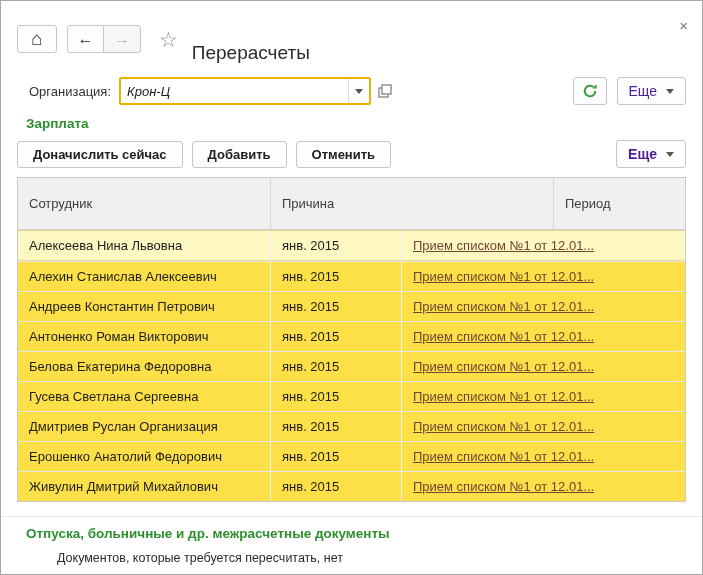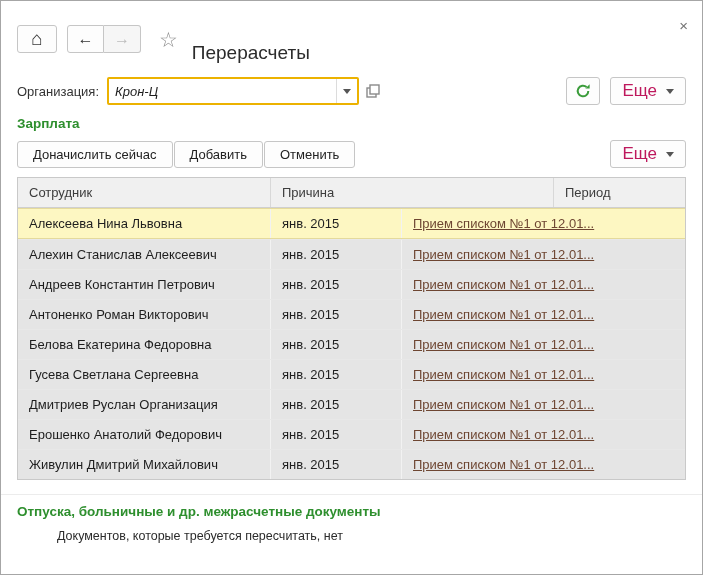--- a/index.html
+++ b/index.html
@@ -20,60 +20,60 @@
   .nav-group{display:flex;margin-left:10px;}
   .nav-btn{width:37px;}
   .nav-btn.back{border-radius:3px 0 0 3px;}
   .nav-btn.fwd{border-radius:0 3px 3px 0;border-left:none;background:#f6f6f6;}
   .arrow{font-size:16px;font-weight:bold;color:#333;line-height:1;}
   .nav-btn.fwd .arrow{color:#bcbcbc;}
   .star{margin-left:18px;font-size:21px;color:#8f8f8f;cursor:pointer;line-height:1;}
   .page-title{margin-left:14px;font-size:19px;color:#2b2b2b;margin-top:28px;}
   .close-btn{position:absolute;top:17px;right:14px;font-size:15px;color:#757575;cursor:pointer;line-height:1;}
   
-  .org-row{display:flex;align-items:center;padding:4px 16px 2px 16px;}
+  .org-row{display:flex;align-items:center;padding:4px 16px 2px 28px;}
   .org-label{font-size:13px;color:#333;margin-right:8px;white-space:nowrap;}
   .combo{
     display:flex;align-items:stretch;border:2px solid var(--focus-border,#ecb200);
     border-radius:2px;background:#fff;height:24px;width:248px;box-sizing:content-box;
   }
   .combo input{
     border:none;outline:none;flex:1;padding:0 6px;font-size:13px;
     font-family:"Liberation Sans",sans-serif;color:#1e1e1e;background:transparent;min-width:0;font-style:italic;
   }
   .combo-drop{
     width:20px;display:flex;align-items:center;justify-content:center;
     border-left:1px solid #dcdcdc;cursor:pointer;background:#fff;
   }
   .caret{width:0;height:0;border-left:4px solid transparent;border-right:4px solid transparent;border-top:5px solid #555;}
   .open-btn{margin-left:7px;display:flex;align-items:center;cursor:pointer;}
   .spacer{flex:1;}
   .refresh-btn{width:34px;}
   .more-btn{padding:0 11px;margin-left:10px;gap:9px;}
-  .more-btn .more-label{font-size:17px;color:#be185d;text-align:center;}
+  .more-btn .more-label{font-size:14px;color:#4c1d95;text-align:center;}
   
   .section-title{
-    padding:9px 16px 4px 16px;font-size:13.5px;font-weight:bold;
+    padding:9px 16px 4px 25px;font-size:13.5px;font-weight:bold;
     color:var(--accent-green,#2e8f2e);
   }
   
-  .command-bar{display:flex;align-items:center;padding:5px 16px 7px 16px;gap:1px;}
+  .command-bar{display:flex;align-items:center;padding:5px 16px 7px 16px;gap:9px;font-weight:bold;}
   .cmd-btn{padding:0 15px;height:27px;font-size:13px;color:#222;}
   
   .table{margin:2px 16px 0 16px;border:1px solid var(--table-border,#c9c9c9);}
   .thead{display:flex;background:var(--table-header-bg,#f0f0f0);border-bottom:1px solid #cfcfcf;}
   .hcell{
-    box-sizing:border-box;padding:7px 11px;font-size:13px;color:#3c3c3c;
+    box-sizing:border-box;padding:18px 11px;font-size:13px;color:#3c3c3c;
     border-right:1px solid #d8d8d8;cursor:pointer;white-space:nowrap;overflow:hidden;
   }
   .hcell:last-child{border-right:none;}
   .c-emp{width:253px;flex:0 0 253px;}
   .c-per{width:131px;flex:0 0 131px;}
   .c-rea{flex:1;min-width:0;}
-  .trow{display:flex;background:#e5e5e5;border-top:1px solid #e8e8e8;cursor:pointer;}
+  .trow{display:flex;background:#fde047;border-top:1px solid #e8e8e8;cursor:pointer;}
   .trow:first-child{border-top:none;}
   .trow .cell{
     box-sizing:border-box;padding:7px 11px;font-size:13px;color:#1e1e1e;
     white-space:nowrap;overflow:hidden;border-right:1px solid #f2f2f2;
   }
   .trow .cell:last-child{border-right:none;}
   .trow.selected{background:var(--selection-bg,#fdf7c2);border-top:1px solid #e4da9c;border-bottom:1px solid #e4da9c;}
   .reason-link{
     color:var(--link-color,#6e4632);text-decoration:underline;cursor:pointer;
   }

